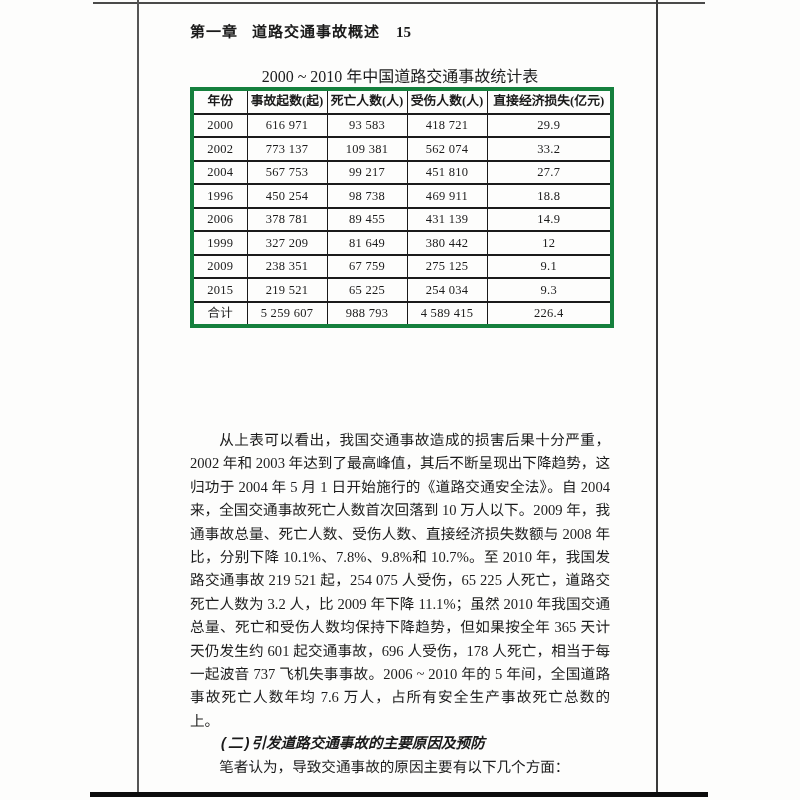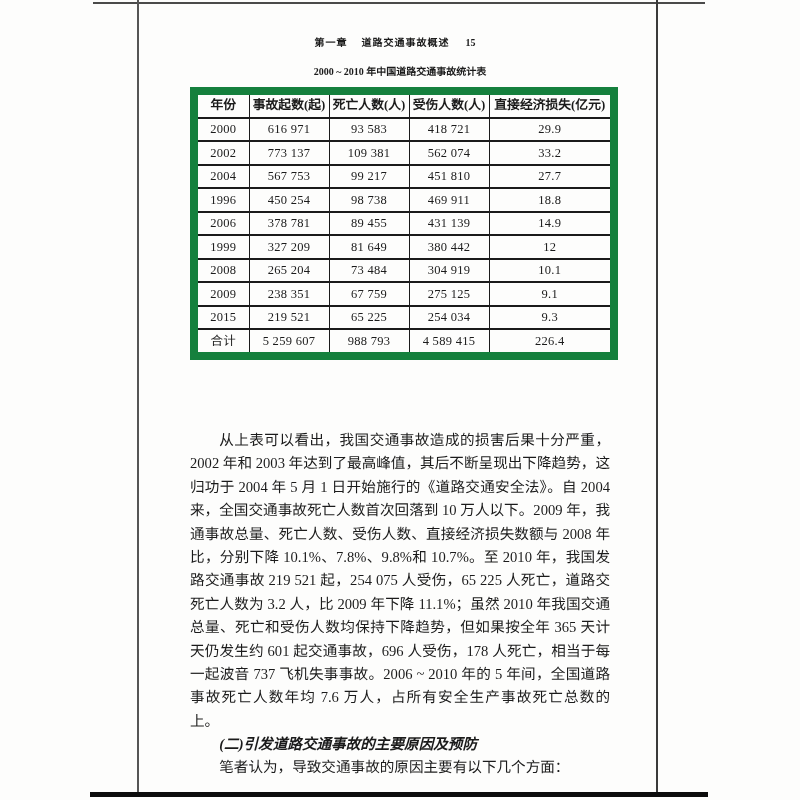--- a/index.html
+++ b/index.html
@@ -15,39 +15,39 @@
   
   .edge { position: absolute; background: #3c3c3c; }
   .edge.top    { left: 93px;  top: 2px;   width: 612px; height: 2px;  background: #4a4a4a; }
   .edge.left   { left: 137px; top: 0;     width: 2px;   height: 794px; background: #555; }
   .edge.right  { left: 656px; top: 0;     width: 2px;   height: 794px; background: #3a3a3a; }
   .edge.bottom { left: 90px;  top: 792px; width: 618px; height: 5px;  background: #0c0c0c; }
 
   .content { position: absolute; left: 190px; top: 0; width: 420px; }
 
   .running-header {
-    position: absolute; top: 34px; left: 0; width: 420px;
-    text-align: center; padding-right: 10px; box-sizing: border-box;
-    font-size: 10px; font-weight: bold; letter-spacing: 1px;
+    position: absolute; top: 20px; left: 0; width: 420px;
+    text-align: left; padding-right: 10px; box-sizing: border-box;
+    font-size: 15px; font-weight: bold; letter-spacing: 1px;
     white-space: nowrap;
   }
   .running-header .sec { margin-left: 14px; }
   .running-header .pg  { margin-left: 16px; letter-spacing: 0; }
 
   .table-title {
     position: absolute; top: 63px; left: 0; width: 420px;
-    text-align: center; font-size: 10px; font-weight: bold;
+    text-align: center; font-size: 16px; font-weight: normal;
     white-space: nowrap;
   }
 
   table.stats-table {
     position: absolute; top: 87px; left: 0;
     width: 420px; border-collapse: collapse;
     table-layout: fixed;
-    border: 8px solid #15803d;
+    border: 4px solid #15803d;
   }
   table.stats-table th, table.stats-table td {
     border: 1.5px solid #1b1b1b;
     border-top-width: 2px; border-bottom-width: 2px;
     height: 21.5px; padding: 0 2px;
     text-align: center; vertical-align: middle;
     font-size: 12.5px; line-height: 1;
     overflow: hidden; white-space: nowrap;
   }
   table.stats-table th { font-weight: bold; font-size: 12.8px; }
@@ -59,21 +59,21 @@
   }
   .body-text .line {
     text-align: justify;
     text-align-last: justify;
     overflow: hidden; height: 23.4px;
   }
   .body-text .line.para-end { text-align-last: left; }
   .body-text .line.indent { text-indent: 2em; }
   .body-text .kaiti .line {
     font-style: italic; font-weight: 600;
-    font-family: Liberation Serif, serif;
+    font-family: Liberation Mono, monospace;
   }
 </style>
 </head>
 <body>
 
 <div class="page">
   <div class="edge top"></div>
   <div class="edge left"></div>
   <div class="edge right"></div>
   <div class="edge bottom"></div>
@@ -138,27 +138,20 @@
             <td>89 455</td>
             <td>431 139</td>
             <td>14.9</td>
           </tr>
           <tr>
             <td>1999</td>
             <td>327 209</td>
             <td>81 649</td>
             <td>380 442</td>
             <td>12</td>
-          </tr>
-          <tr>
-            <td>2008</td>
-            <td>265 204</td>
-            <td>73 484</td>
-            <td>304 919</td>
-            <td>10.1</td>
           </tr>
           <tr>
             <td>2009</td>
             <td>238 351</td>
             <td>67 759</td>
             <td>275 125</td>
             <td>9.1</td>
           </tr>
           <tr>
             <td>2015</td>

